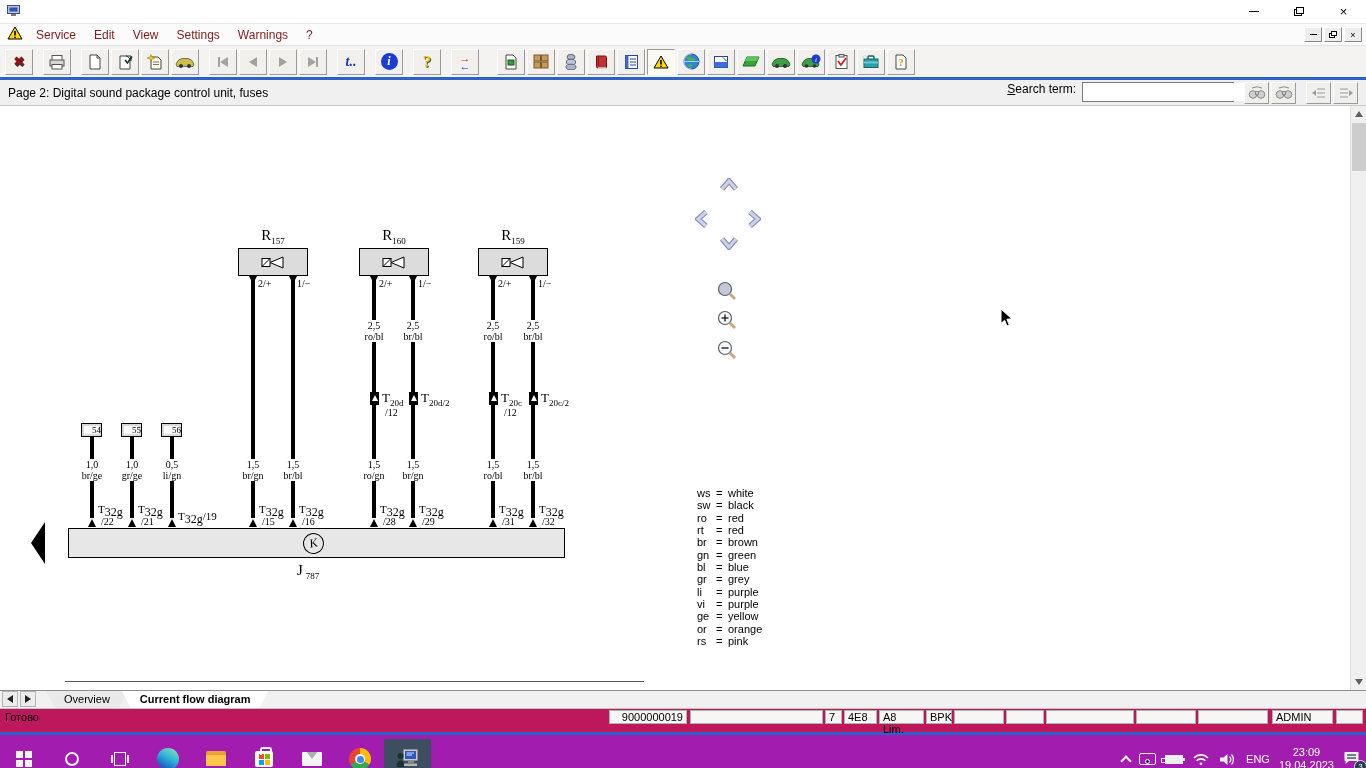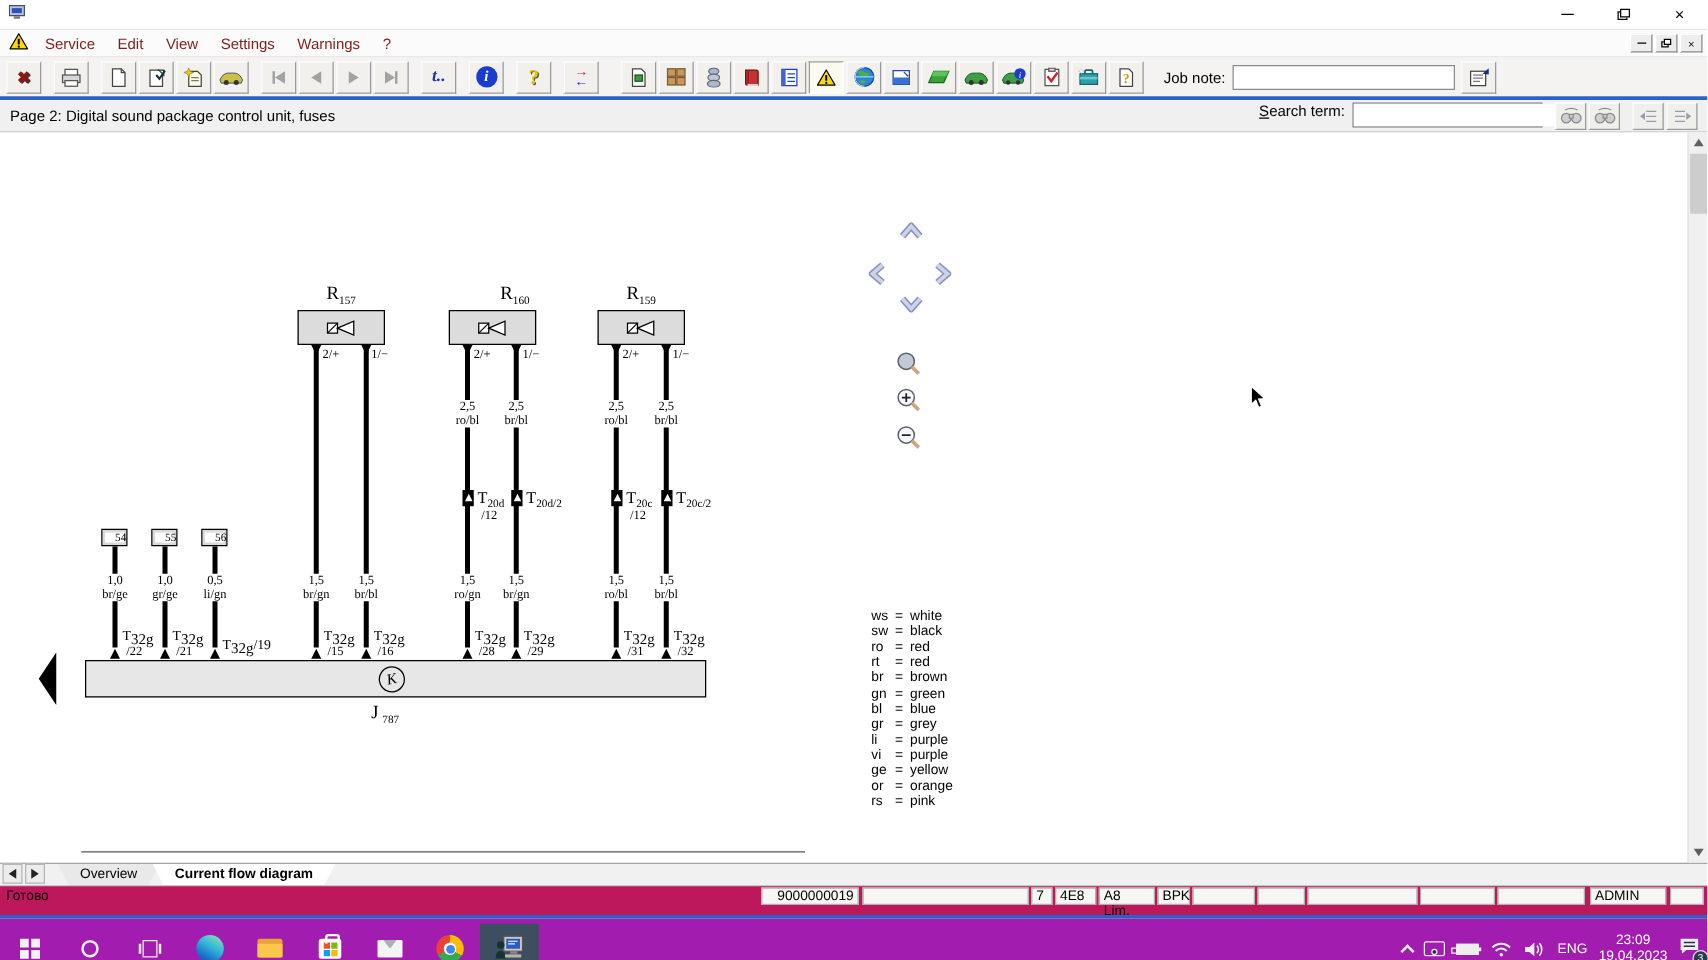--- a/index.html
+++ b/index.html
@@ -379,33 +379,20 @@
           <rect x="2" y="7.5" width="14" height="2" fill="#6cc8d0"></rect>
           <polygon points="3,1 3.8,2.6 5.5,3 3.8,3.4 3,5 2.2,3.4 0.5,3 2.2,2.6" fill="#fff" stroke="#aaa" stroke-width="0.3"></polygon>
         </svg>
       </div>
     <div class="tbtn">
         <svg width="16" height="16">
           <path d="M3 1 H10 L13 4 V15 H3 Z" fill="#fff" stroke="#444"></path>
           <text x="8" y="12" font-size="11" font-weight="bold" fill="#d99800" text-anchor="middle" font-family="serif">?</text>
         </svg>
       </div>
-    <div class="jobnote">
-      <label>Job note:</label>
-      <input type="text" style="">
-      <div class="tbtn">
-          <svg width="17" height="16">
-            <rect x="1.5" y="3" width="12" height="11.5" fill="#fff" stroke="#444"></rect>
-            <line x1="3.5" y1="6" x2="11.5" y2="6" stroke="#777"></line>
-            <line x1="3.5" y1="8.5" x2="11.5" y2="8.5" stroke="#777"></line>
-            <line x1="3.5" y1="11" x2="9" y2="11" stroke="#777"></line>
-            <polygon points="11,5 16,0.5 16,5.5" fill="#1a2a8a"></polygon>
-          </svg>
-        </div>
-    </div>
   </div>
   <div class="blueband"></div>
 
   <div class="infobar">
     <span class="ptitle">Page 2: Digital sound package control unit, fuses</span>
     <div class="searchwrap">
       <span class="slabel"><u>S</u><span>earch term:</span></span>
       <div class="combo">
         <input class="cinput" style="">
         <div class="cbtn">
@@ -445,21 +432,21 @@
             <line x1="2" y1="11" x2="10" y2="11" stroke="#9a9aa8"></line>
             <polygon points="15,7 11,4 11,10" fill="#9a9aa8"></polygon>
           </svg>
         </div>
     </div>
   </div>
 
   <div class="content">
 
     <span class="spk-ref" style="left:273px;top:121px"><span>R</span><sub>157</sub></span>
-    <span class="spk-ref" style="left:412px;top:121px"><span>R</span><sub>160</sub></span>
+    <span class="spk-ref" style="left:394px;top:121px"><span>R</span><sub>160</sub></span>
     <span class="spk-ref" style="left:513px;top:121px"><span>R</span><sub>159</sub></span>
 
     <div class="spk-box" style="left:238px;top:142px">
         <svg width="34" height="17">
           <rect x="6" y="4.5" width="8" height="8" fill="#fff" stroke="#000"></rect>
           <path d="M14 8.5 L27 3 L27 14 Z" fill="#fff" stroke="#000"></path>
           <path d="M6 12.5 L14 4.5" stroke="#000"></path>
         </svg>
       </div>
     <div class="spk-box" style="left:359px;top:142px">

